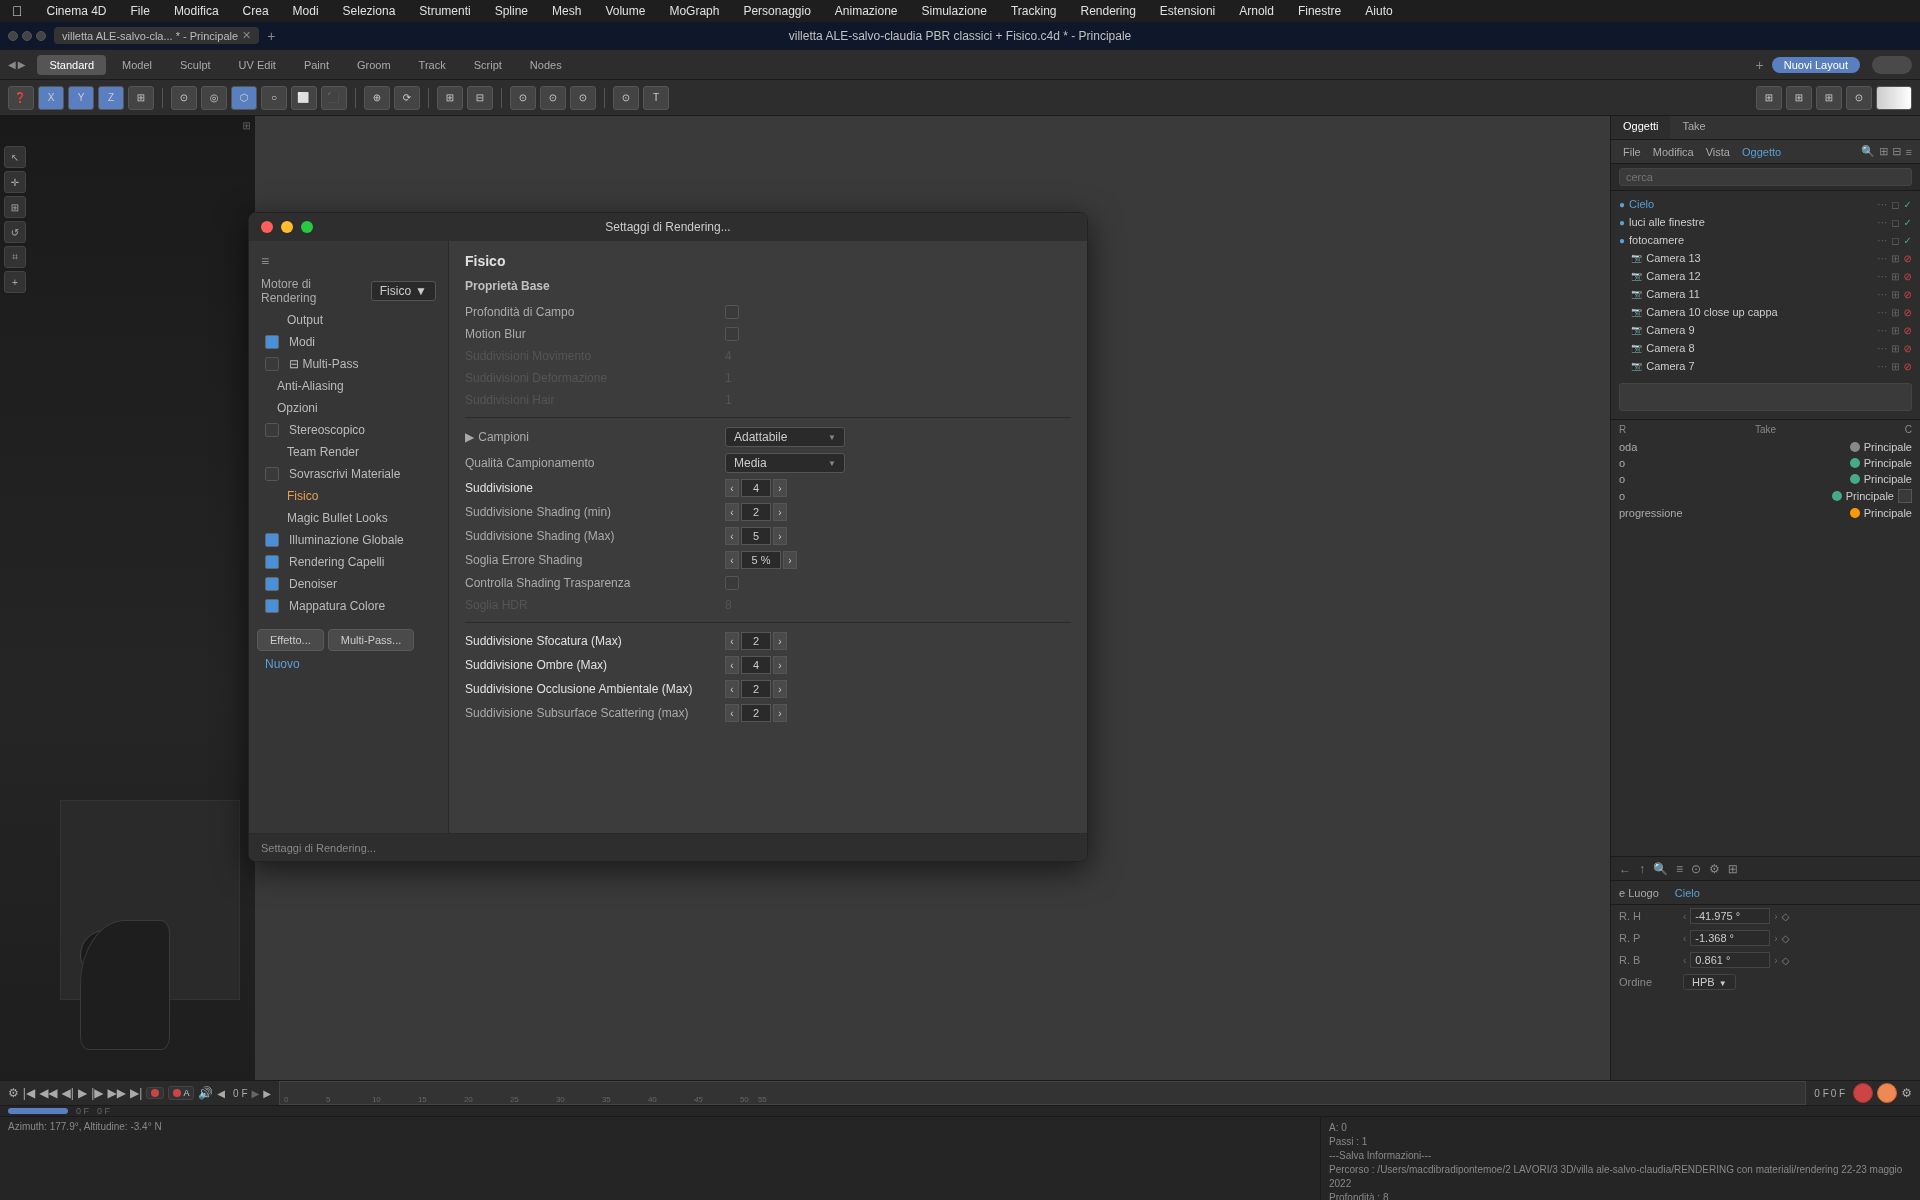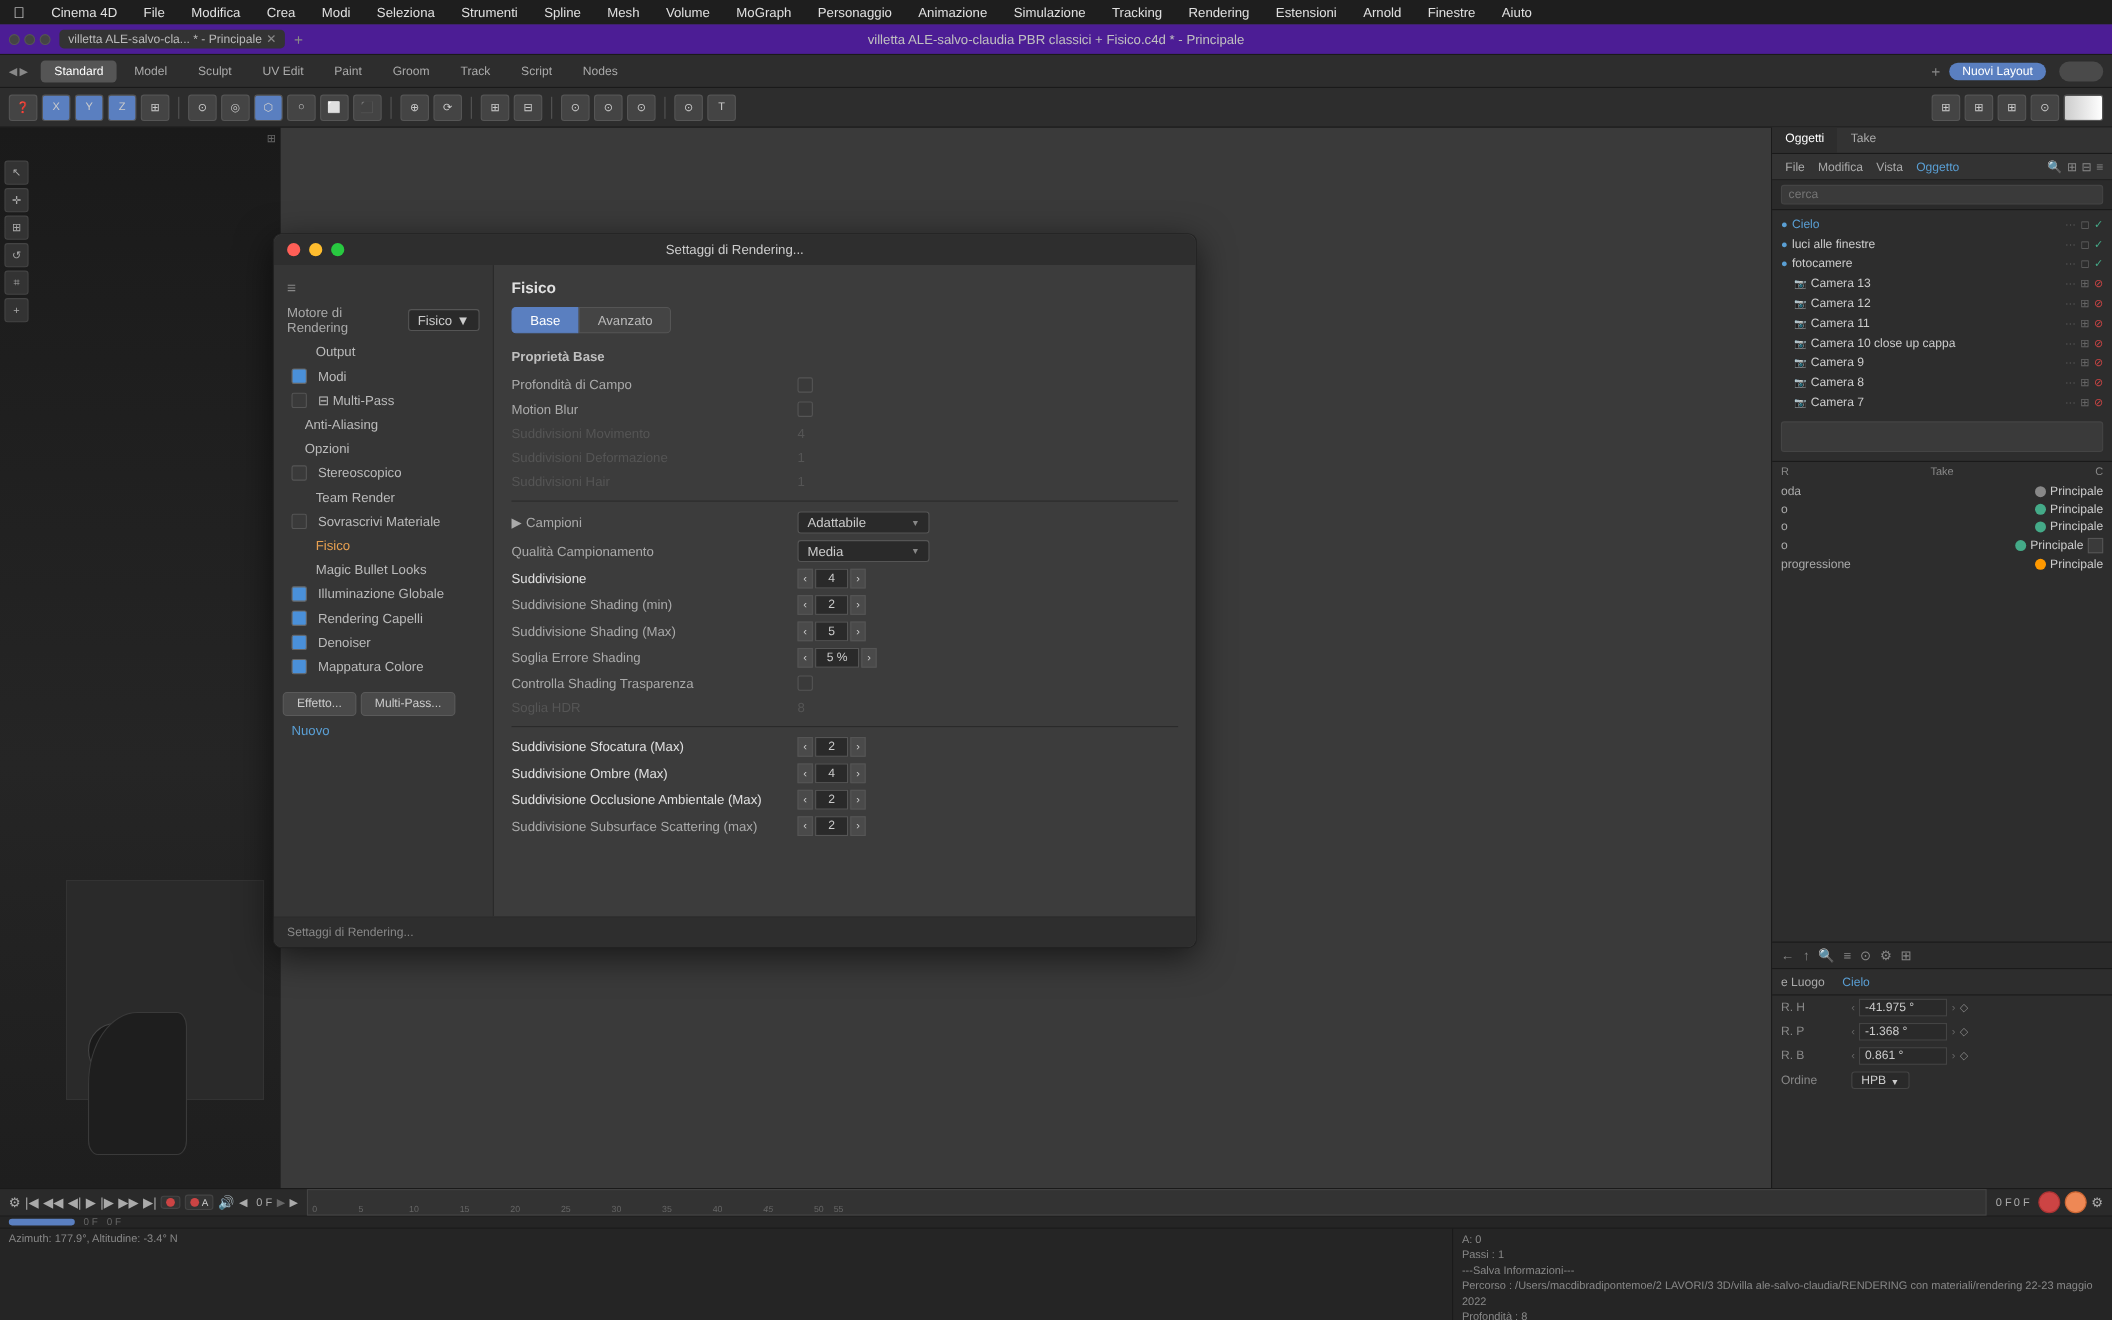--- a/index.html
+++ b/index.html
@@ -33,21 +33,21 @@
       white-space: nowrap;
     }
     .menubar-apple {
       font-size: 14px;
     }
 
     
     .titlebar {
       width: 100%;
       height: 28px;
-      background: #4c1d95;
+      background: #0f172a;
       display: flex;
       align-items: center;
       justify-content: center;
       font-size: 12px;
       color: #c0c0c0;
       position: relative;
       border-bottom: 1px solid #1a1a1a;
     }
     .titlebar-title {
       position: absolute;
@@ -671,24 +671,20 @@
           <button class="sidebar-btn">Effetto...</button>
           <button class="sidebar-btn">Multi-Pass...</button>
         </div>
         <div style="padding:6px 8px;">
           <span class="nuovo-text">Nuovo</span>
         </div>
       </div>
 
       <div class="dialog-content">
         <div class="content-title">Fisico</div>
-        <div class="content-tabs">
-          <div class="content-tab active">Base</div>
-          <div class="content-tab">Avanzato</div>
-        </div>
 
         <div class="section-title">Proprietà Base</div>
 
         <div class="prop-row">
           <span class="prop-label">Profondità di Campo</span>
           <div class="checkbox-off"></div>
         </div>
         <div class="prop-row">
           <span class="prop-label">Motion Blur</span>
           <div class="checkbox-off"></div>

